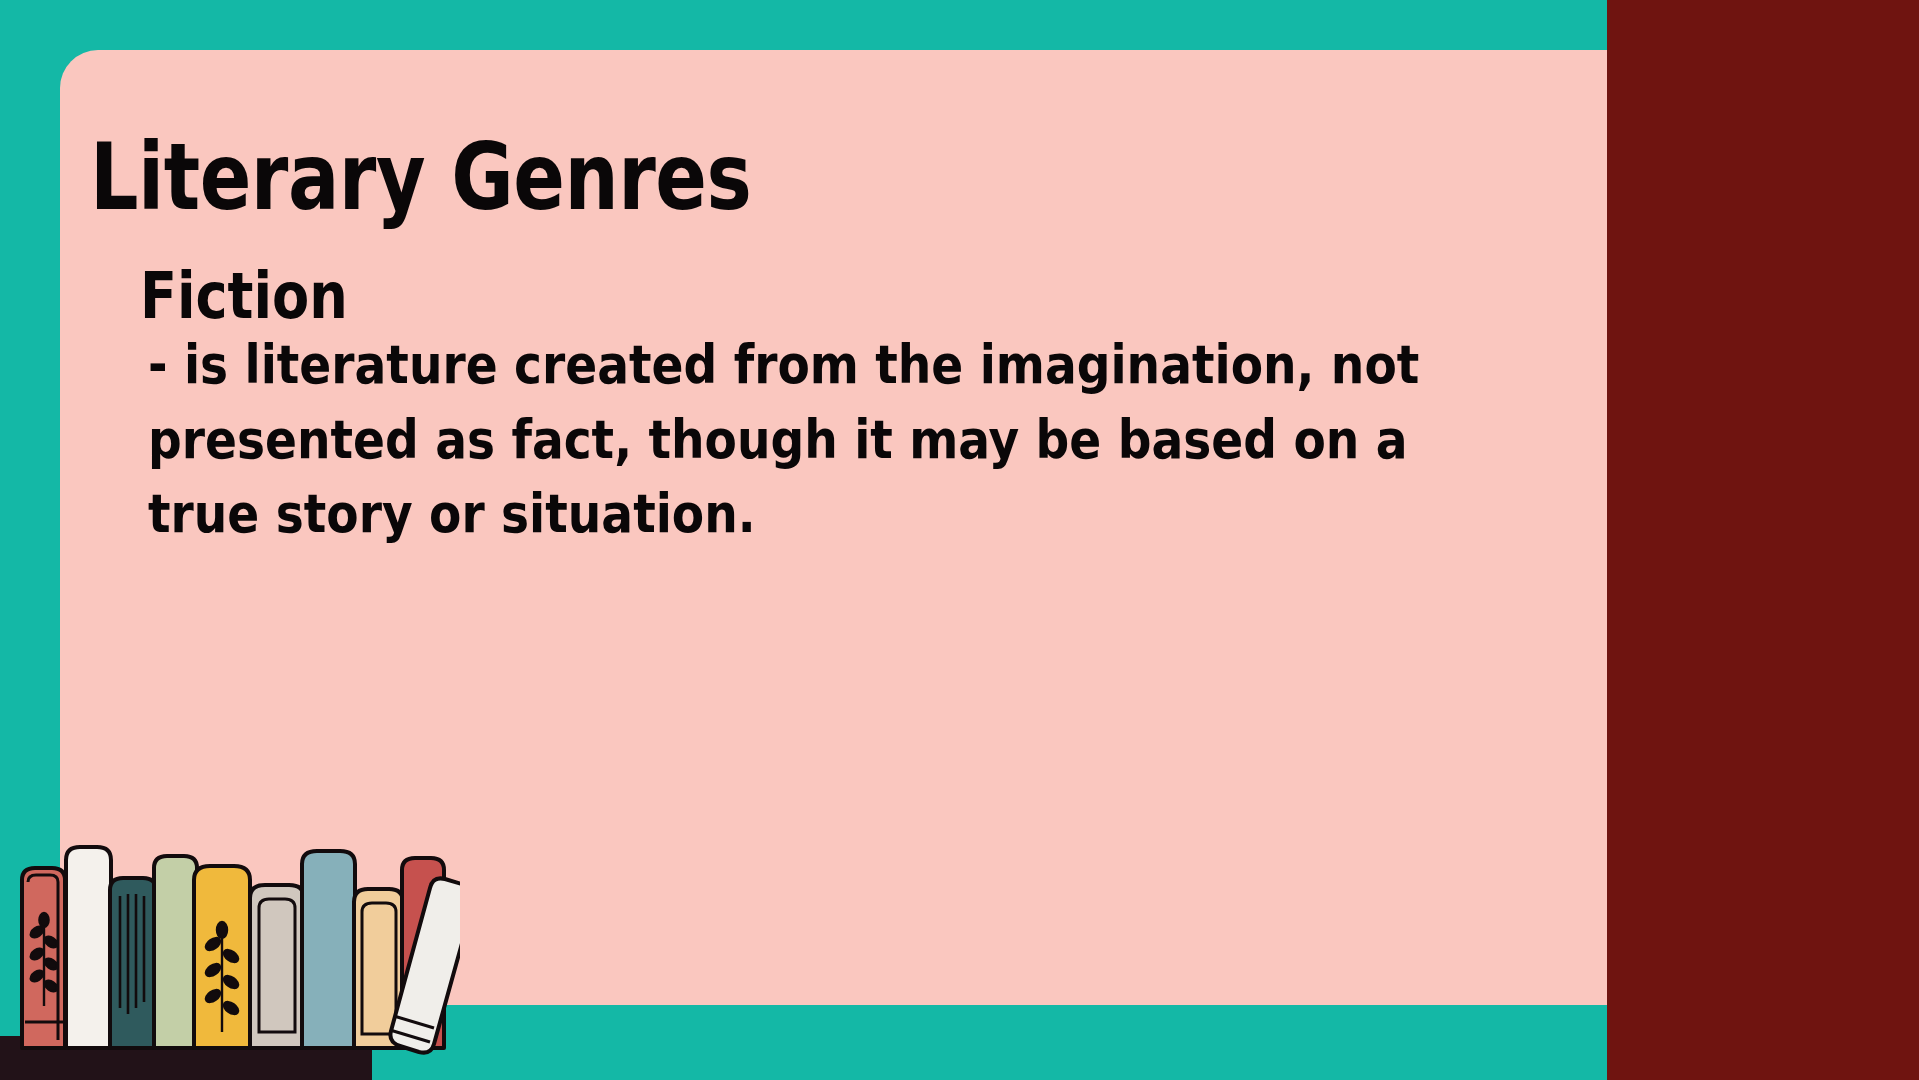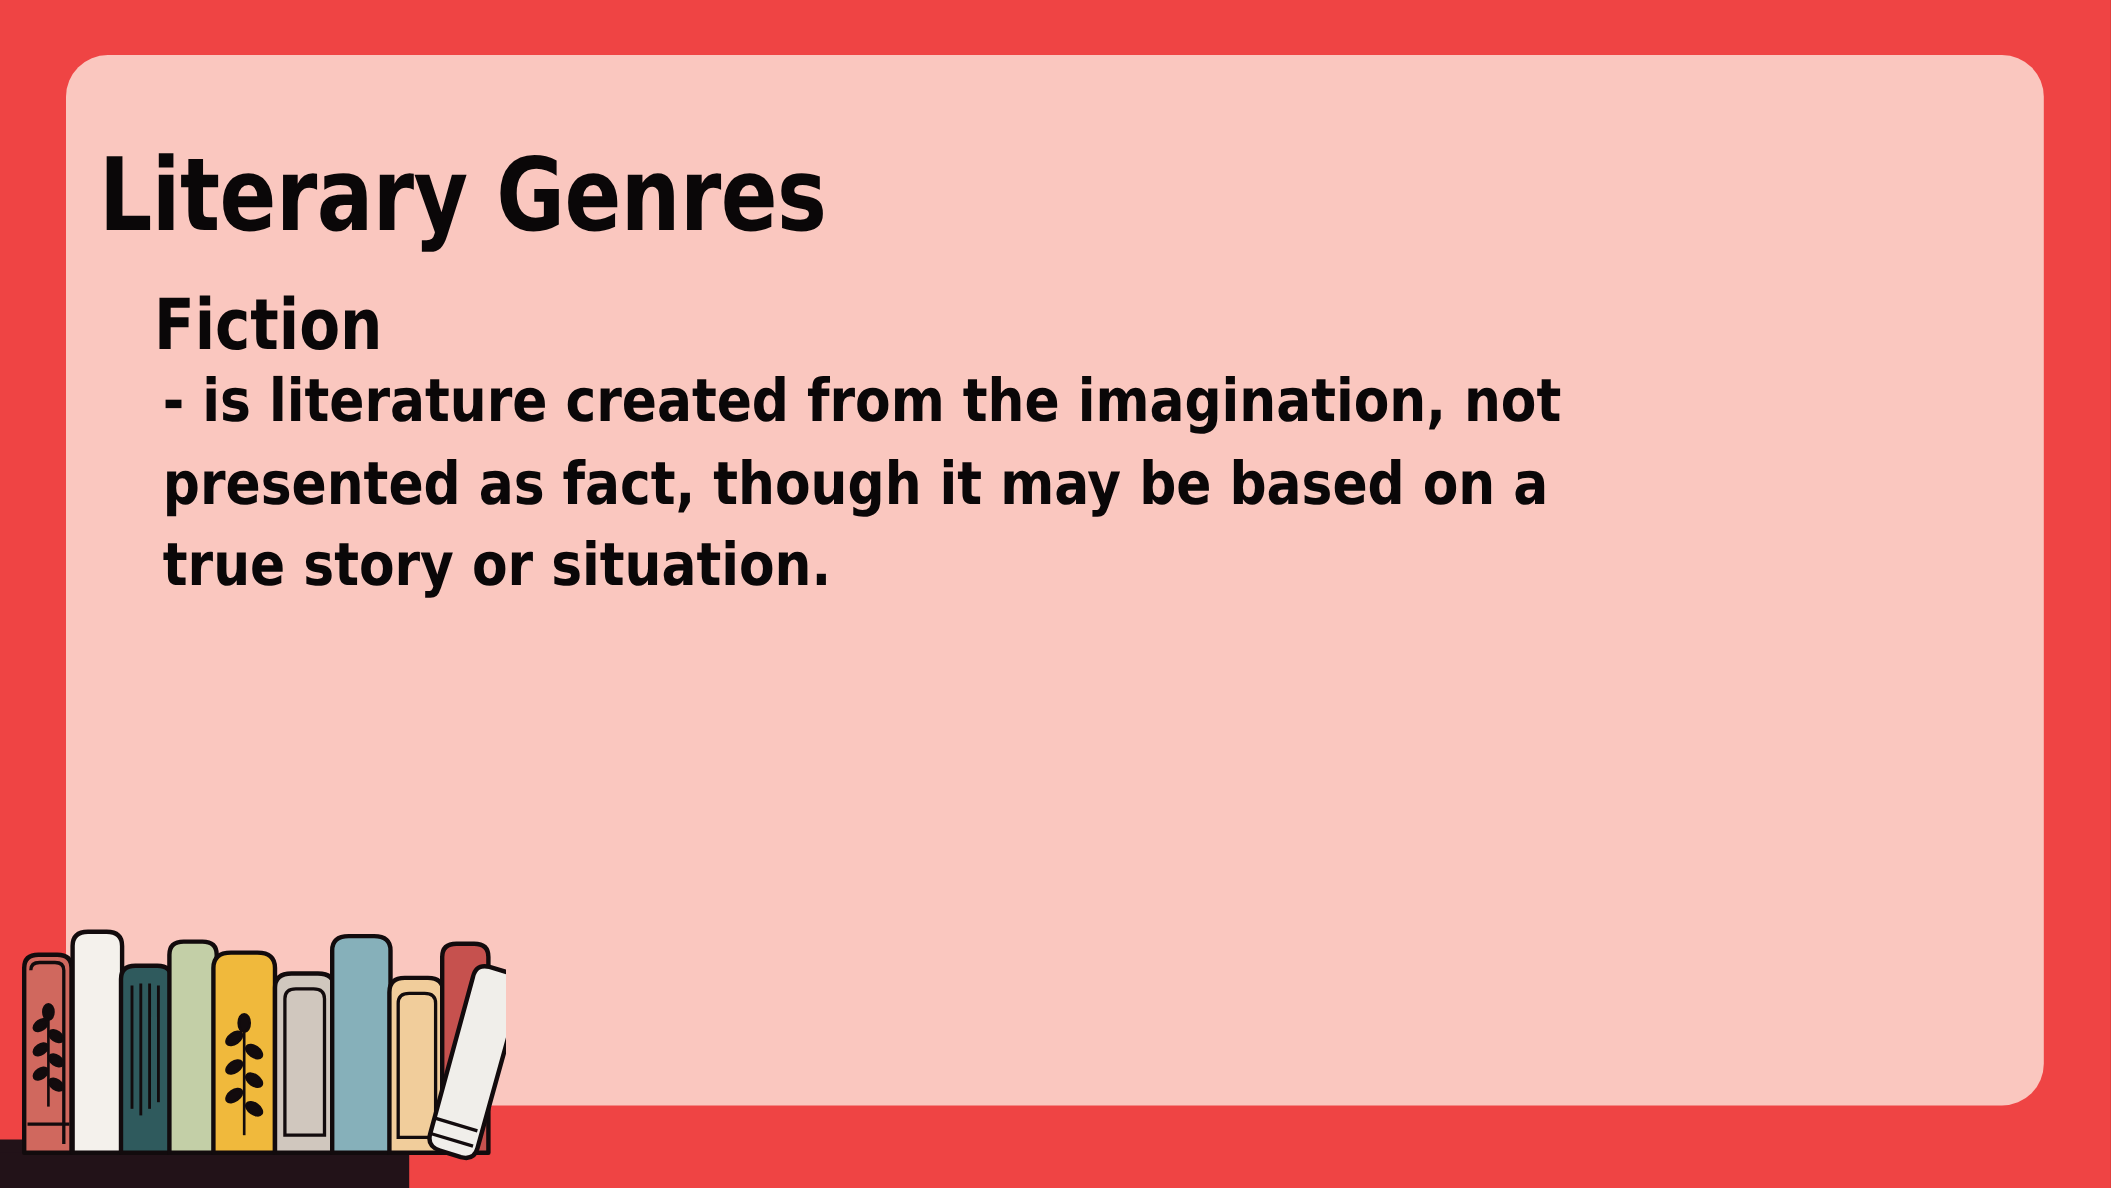--- a/index.html
+++ b/index.html
@@ -11,23 +11,23 @@
     width: 1919px;
     height: 1080px;
     overflow: hidden;
     position: relative;
     font-family: "DejaVu Sans", sans-serif;
   }
 
   #slide {
     position: absolute;
     left: 0; top: 0;
-    width: 1919px;
+    width: 1607px;
     height: 1080px;
-    background: #ef4444;
+    background: #14b8a6;
     overflow: hidden;
   }
 
   
   #card {
     position: absolute;
     left: 60px;
     top: 50px;
     width: 1798px;
     height: 955px;

